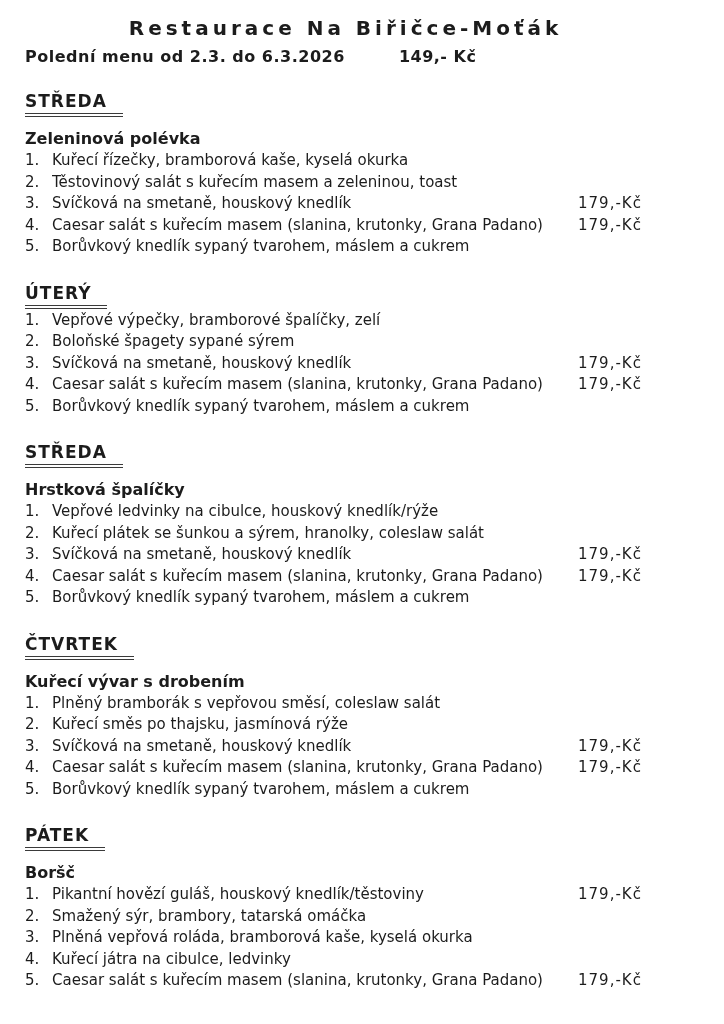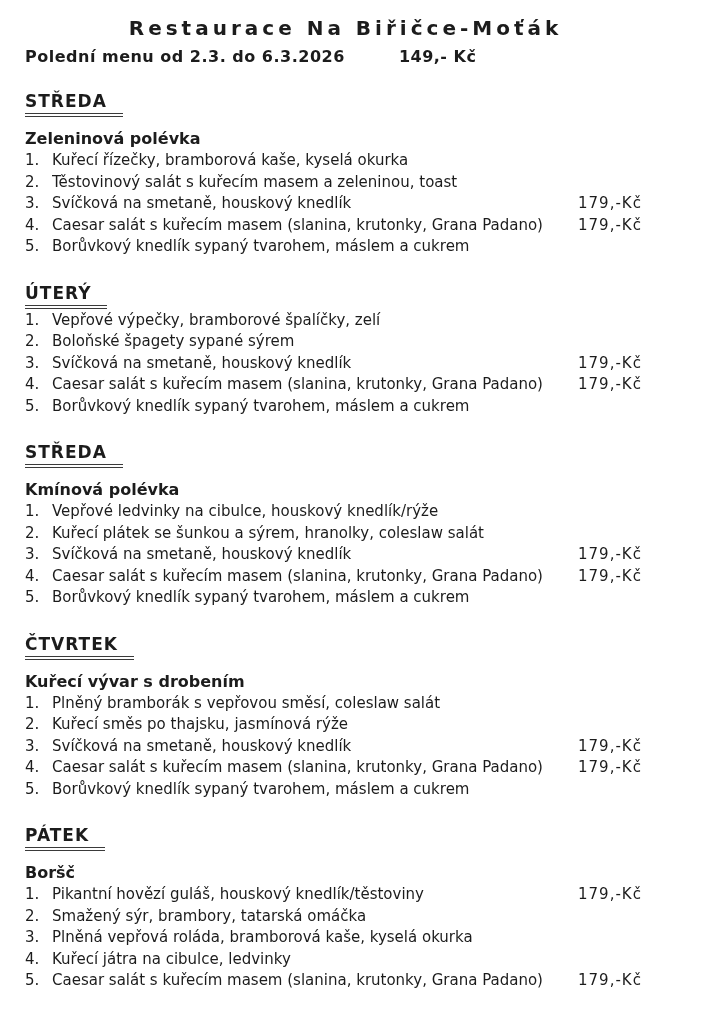--- a/index.html
+++ b/index.html
@@ -131,21 +131,21 @@
             <span class="num">4.</span>
             <span class="text">Caesar salát s kuřecím masem (slanina, krutonky, Grana Padano)</span>
             <span class="price">179,-Kč</span>
           </div>
           <div class="item">
             <span class="num">5.</span>
             <span class="text">Borůvkový knedlík sypaný tvarohem, máslem a cukrem</span>
             <span class="price"></span>
           </div>
         </div></section>
-      <section class="day"><h2 class="day-name">STŘEDA</h2><div class="soup">Kmínová polévka</div><div class="items">
+      <section class="day"><h2 class="day-name">STŘEDA</h2><div class="soup">Hrstková špalíčky</div><div class="items">
           <div class="item">
             <span class="num">1.</span>
             <span class="text">Vepřové ledvinky na cibulce, houskový knedlík/rýže</span>
             <span class="price"></span>
           </div>
           <div class="item">
             <span class="num">2.</span>
             <span class="text">Kuřecí plátek se šunkou a sýrem, hranolky, coleslaw salát</span>
             <span class="price"></span>
           </div>

